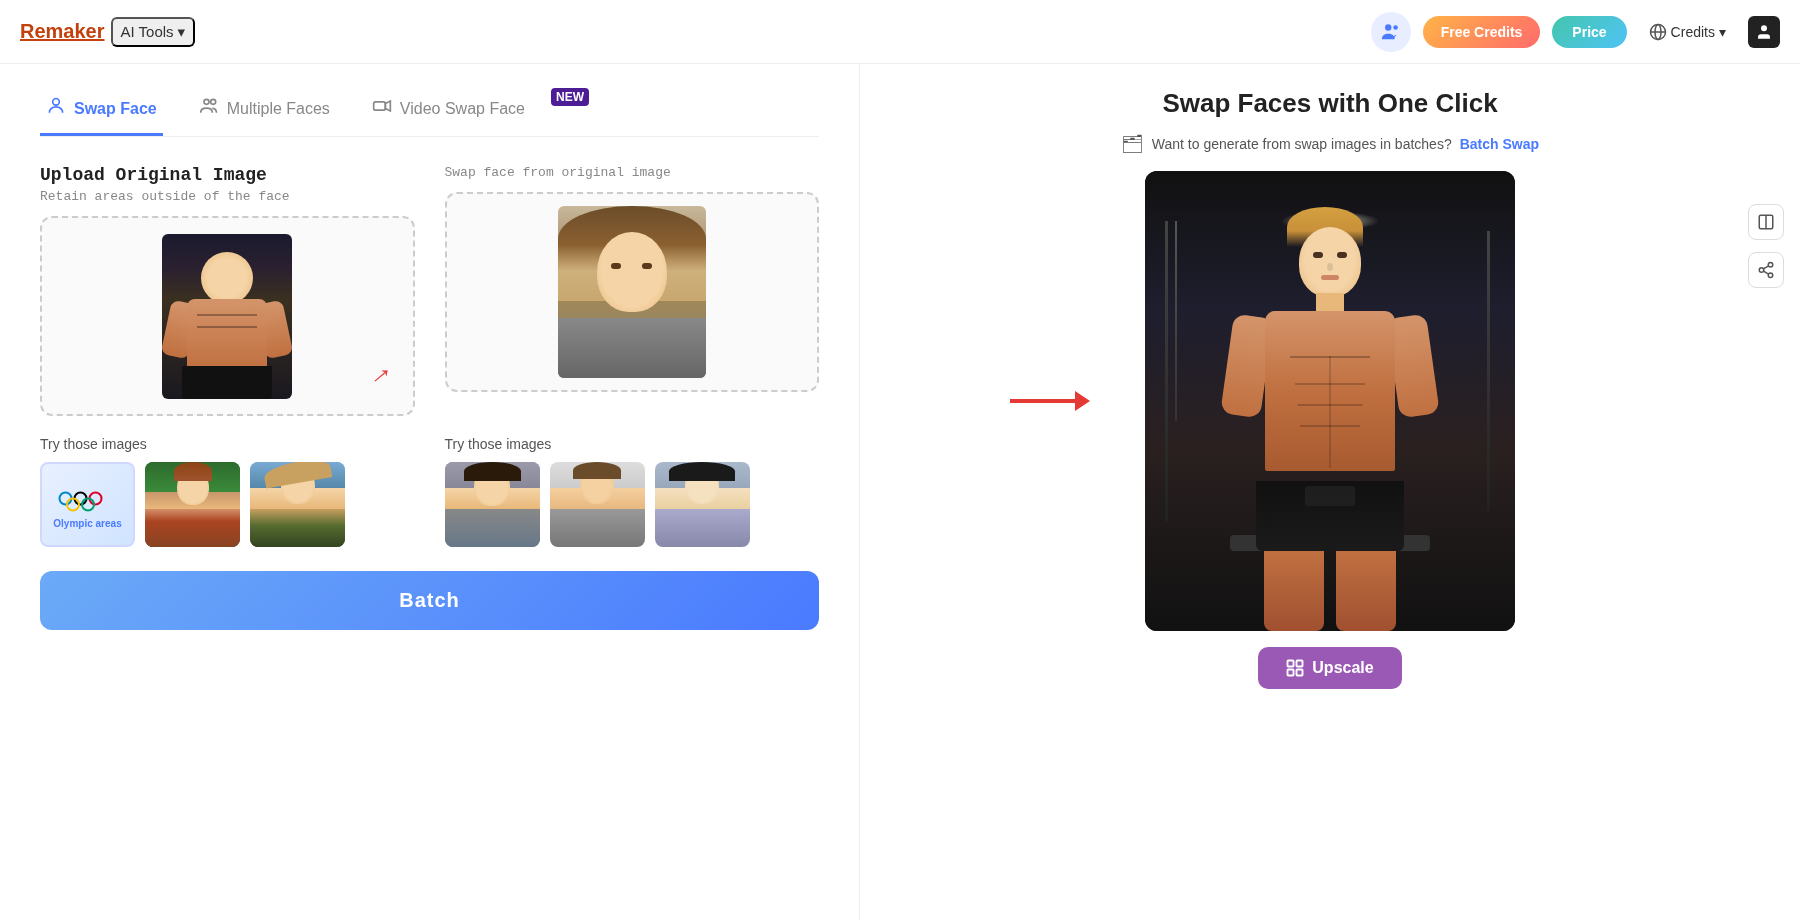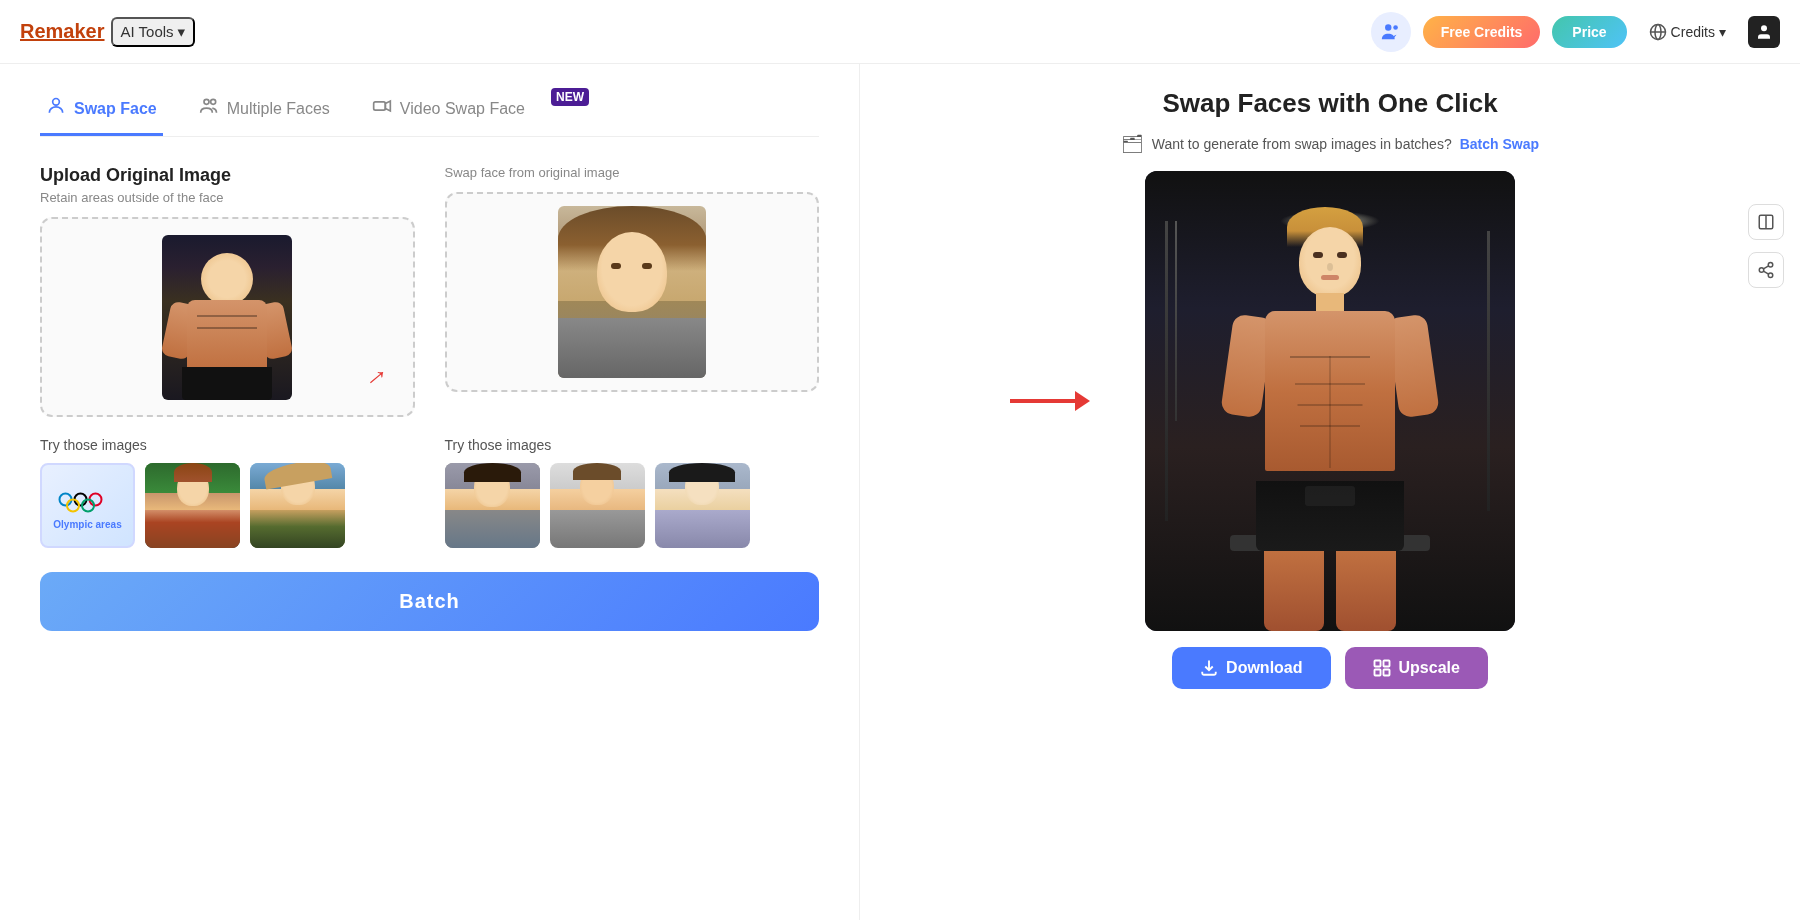--- a/index.html
+++ b/index.html
@@ -146,20 +146,21 @@
       font-weight: 700;
       padding: 2px 5px;
       border-radius: 4px;
     }
 
     
     .upload-row {
       display: flex;
       gap: 30px;
       margin-bottom: 20px;
+      font-family: Liberation Mono, monospace;
     }
     .upload-section {
       flex: 1;
     }
     .upload-title {
       font-size: 18px;
       font-weight: 700;
       color: #222;
       margin-bottom: 4px;
     }
@@ -644,27 +645,20 @@
             <div style="width:60px; height:80px; background:linear-gradient(180deg,#c07040,#a05030); border-radius:0 0 8px 8px;"></div>
           </div>
         </div>
 
         <div style="position:absolute; bottom:80px; left:50%; transform:translateX(-50%); width:200px; height:16px; background:#333; border-radius:4px; z-index:3;"></div>
       </div>
 
     </div>
 
     <div class="action-btns">
-      <button class="download-btn">
-        <svg width="18" height="18" viewBox="0 0 24 24" fill="none" stroke="white" stroke-width="2.5">
-          <path d="M12 2v13M7 10l5 5 5-5"></path>
-          <path d="M3 17v2a2 2 0 0 0 2 2h14a2 2 0 0 0 2-2v-2"></path>
-        </svg>
-        <span>Download</span>
-      </button>
       <button class="upscale-btn">
         <svg width="18" height="18" viewBox="0 0 24 24" fill="none" stroke="white" stroke-width="2.5">
           <rect x="2" y="2" width="8" height="8" rx="1"></rect>
           <rect x="14" y="2" width="8" height="8" rx="1"></rect>
           <rect x="2" y="14" width="8" height="8" rx="1"></rect>
           <rect x="14" y="14" width="8" height="8" rx="1"></rect>
         </svg>
         <span>Upscale</span>
       </button>
     </div>

